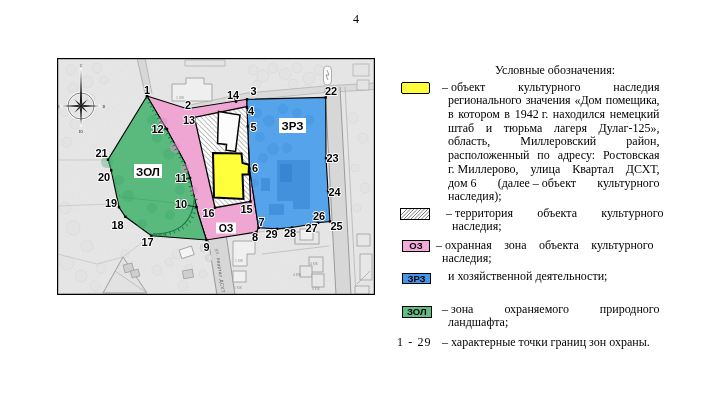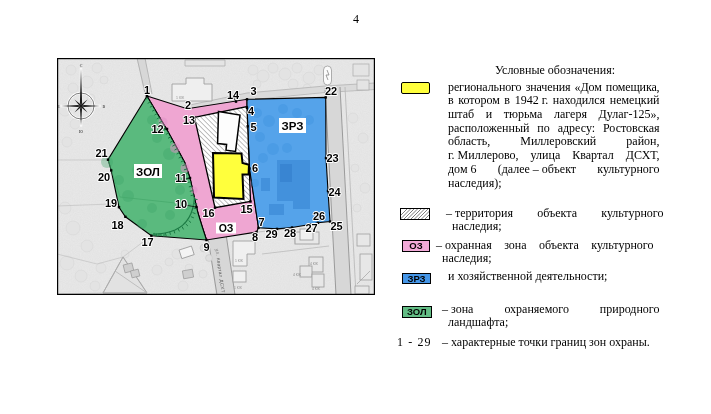--- a/index.html
+++ b/index.html
@@ -303,25 +303,26 @@
 <text x="233" y="179.0" font-size="11" font-weight="bold" text-anchor="middle" font-family="Liberation Sans" fill="#000" stroke="#ffffff" stroke-width="1.8" paint-order="stroke" stroke-linejoin="round">28</text>
 <text x="214.5" y="179.5" font-size="11" font-weight="bold" text-anchor="middle" font-family="Liberation Sans" fill="#000" stroke="#ffffff" stroke-width="1.8" paint-order="stroke" stroke-linejoin="round">29</text>
 </g>
   <rect x="0.6" y="0.6" width="316.8" height="235.8" fill="none" stroke="#000" stroke-width="1.2"></rect>
 </svg>
 
 <div class="abs leg" style="left:495px;top:64px;width:132px;text-align:left;">Условные обозначения:</div>
 
 <div class="sw" style="left:401px;top:82px;width:29px;height:12px;background:#ffff3c;border-width:1.6px;border-radius:2px;"></div>
 <div class="abs leg" style="left:442px;top:80.6px;width:217.5px;">
+  <div class="jl"><span style="display:inline-block">– объект</span> культурного наследия</div>
   <div class="jl cont" style="letter-spacing:-0.12px">регионального значения «Дом помещика,</div>
   <div class="jl cont">в котором в <span style="display:inline-block">1942 г.</span> находился немецкий</div>
   <div class="jl cont">штаб и тюрьма лагеря Дулаг-125»,</div>
+  <div class="jl cont">область, Миллеровский район,</div>
   <div class="jl cont">расположенный по адресу: Ростовская</div>
-  <div class="jl cont">область, Миллеровский район,</div>
   <div class="jl cont"><span style="display:inline-block">г. Миллерово,</span> улица Квартал ДСХТ,</div>
   <div class="jl cont"><span style="display:inline-block">дом 6</span> <span style="display:inline-block">(далее – объект</span> культурного</div>
   <div class="cont">наследия);</div>
 </div>
 
 <div class="sw" style="left:400px;top:208px;width:30px;height:12px;">
     <svg width="28" height="10" style="display:block">
       <rect width="28" height="10" fill="#fff"></rect>
       <g stroke="#6f6f6f" stroke-width="0.9">
         <line x1="-4" y1="10" x2="6" y2="0"></line>

